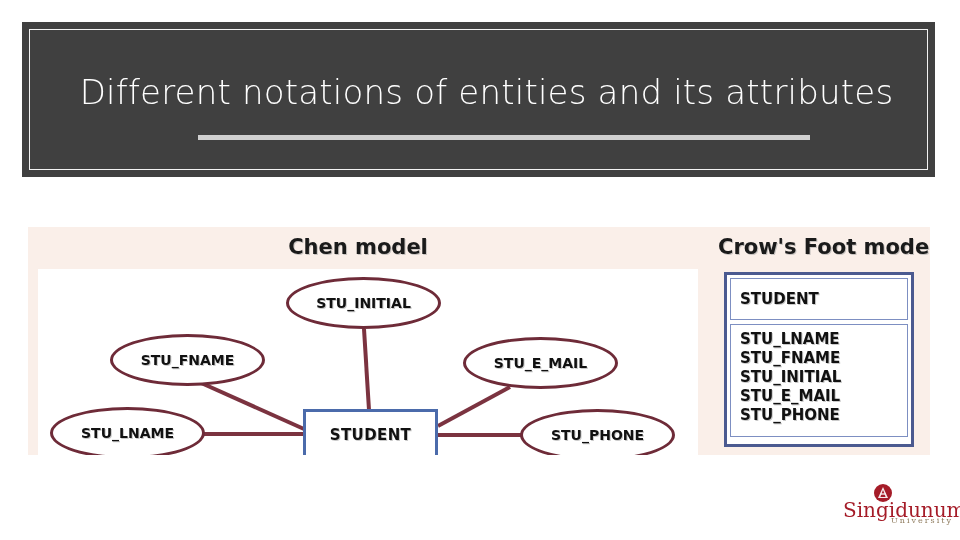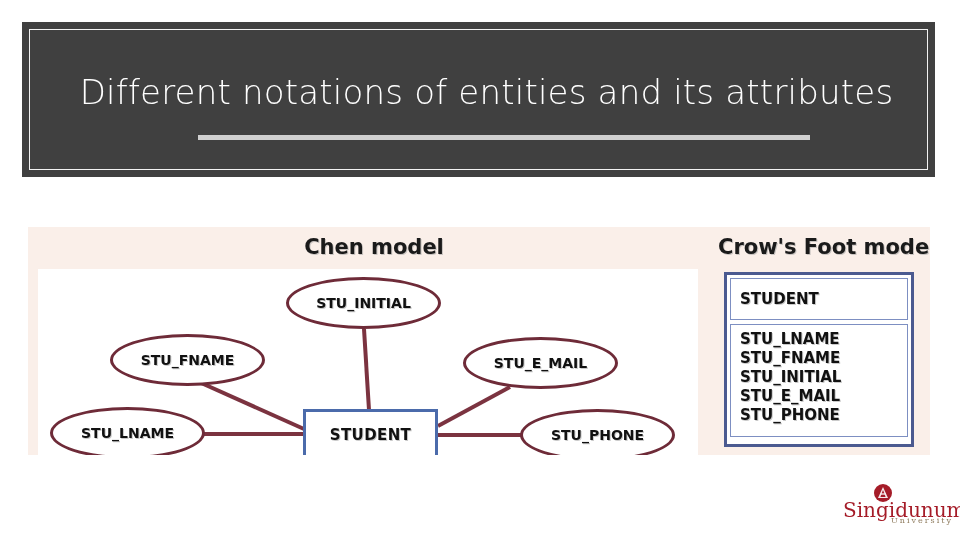--- a/index.html
+++ b/index.html
@@ -75,21 +75,21 @@
   .panel-caption {
     position: absolute;
     top: 8px;
     font-family: "DejaVu Sans", "Liberation Sans", sans-serif;
     font-weight: bold;
     font-size: 21px;
     color: #1a1a1a;
     white-space: nowrap;
     text-shadow: 1px 1px 0 rgba(160,160,160,0.55);
   }
-  #chen-caption { left: 16px; width: 660px; text-align: center; }
+  #chen-caption { left: 0; width: 660px; text-align: center; }
   #crow-caption { left: 690px; width: 240px; text-align: left; }
 
   
   #chen-canvas {
     position: absolute;
     left: 10px;
     top: 42px;
     width: 660px;
     height: 186px;
     background: #ffffff;

